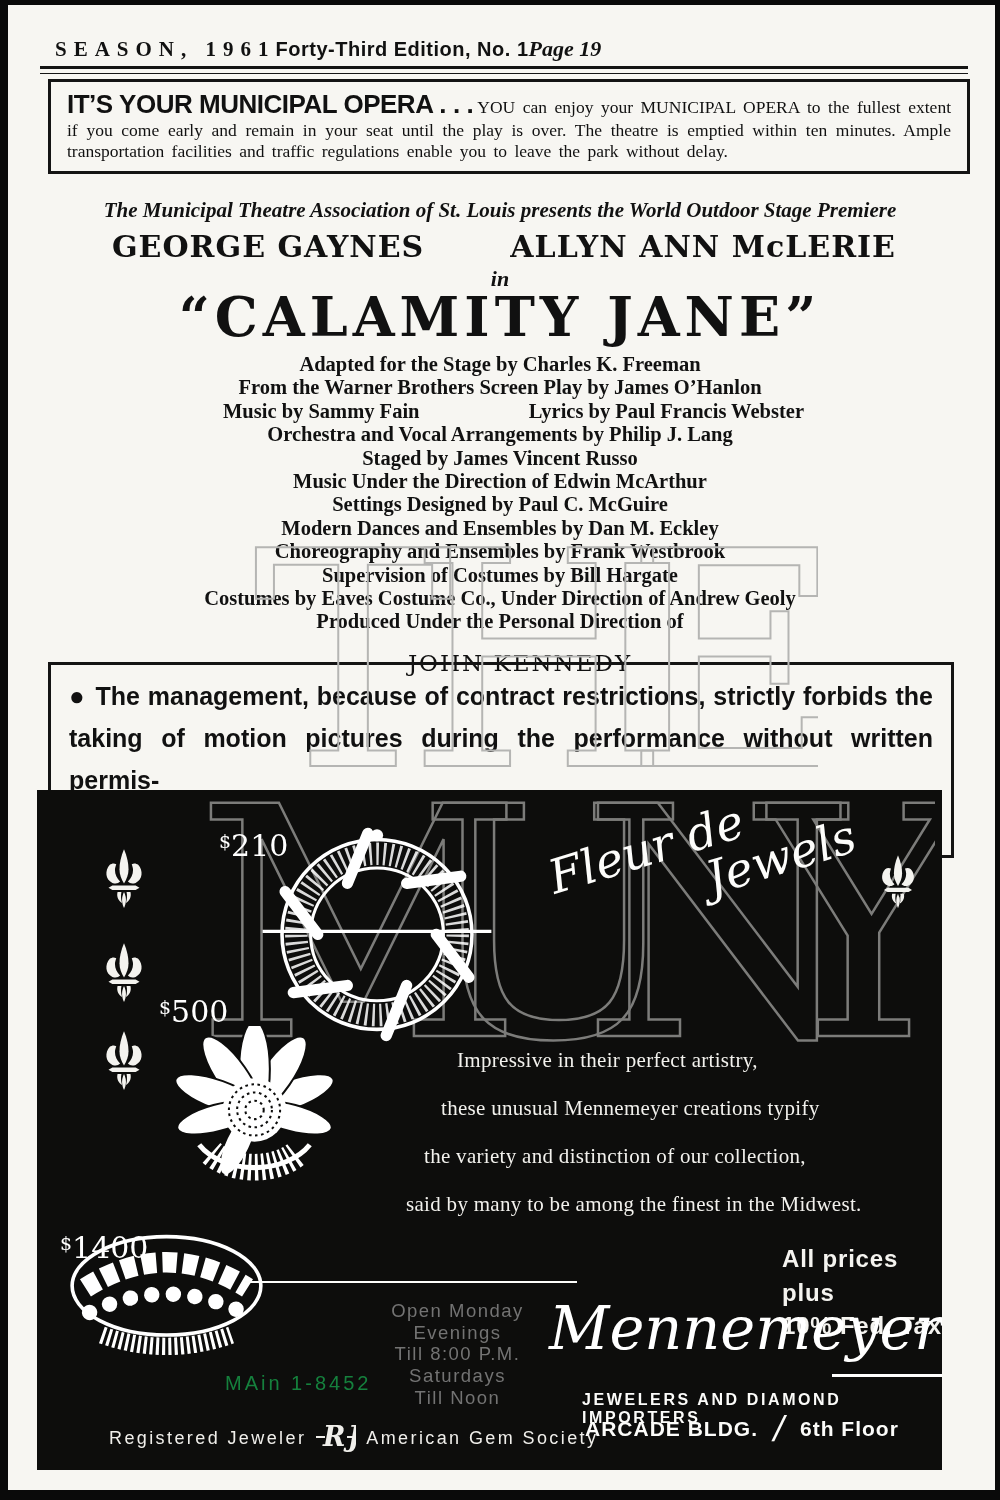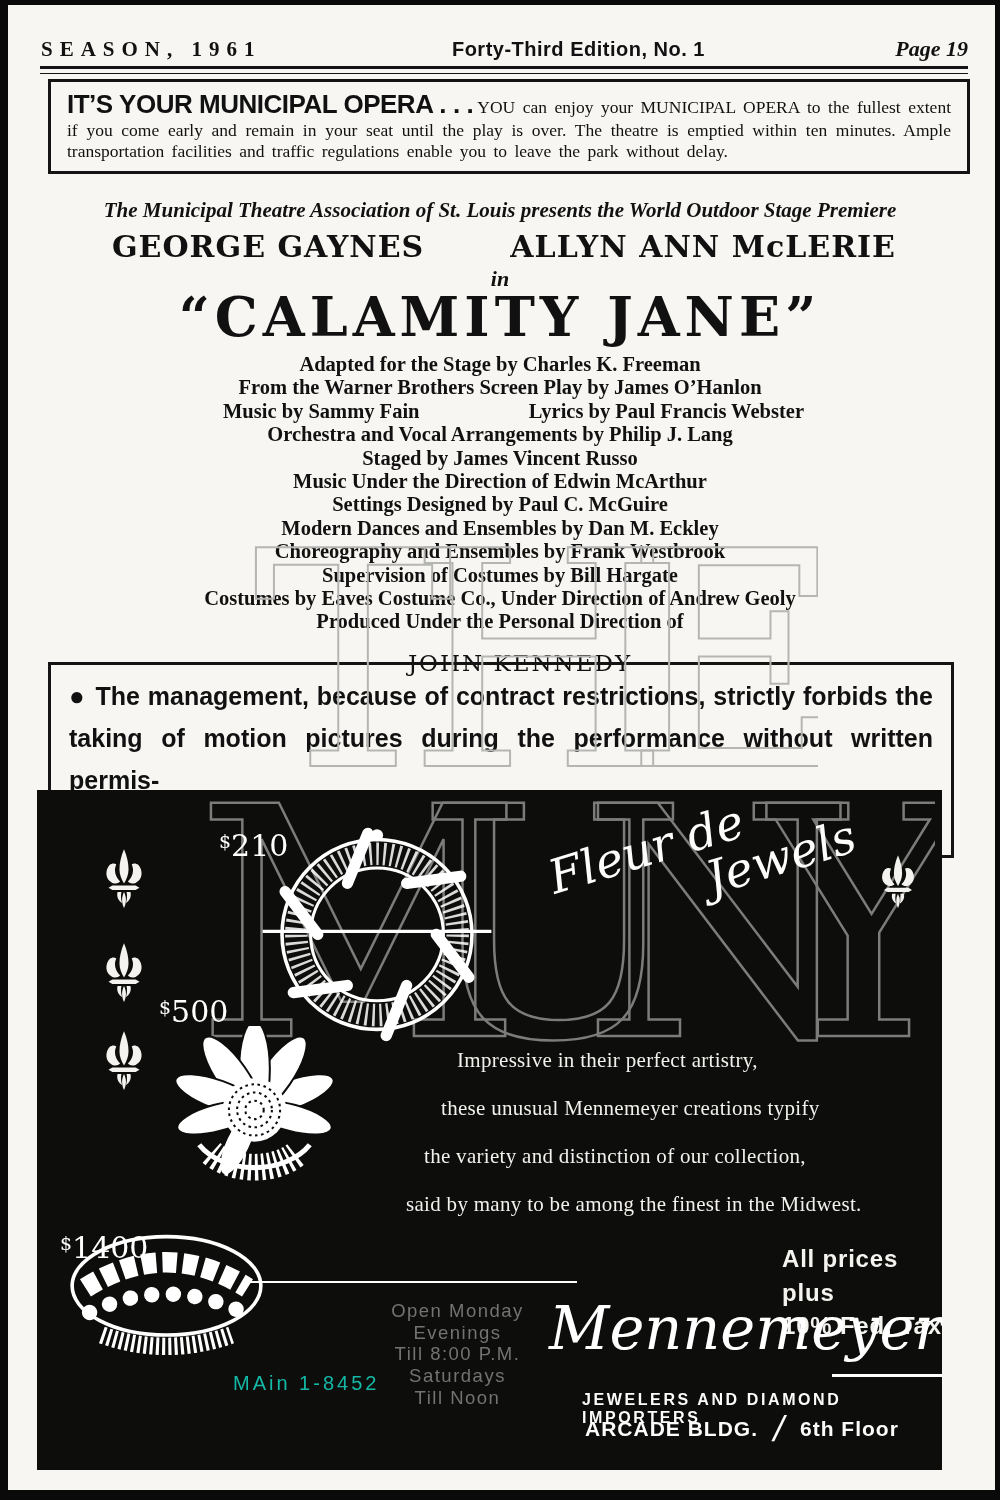--- a/index.html
+++ b/index.html
@@ -1,21 +1,21 @@
 <!DOCTYPE html>
 <html><head>
 <meta charset="utf-8">
 <style>
   html,body{margin:0;padding:0;background:#222;}
   .page{position:relative;width:1000px;height:1500px;background:#0a0a0a;overflow:hidden;
         font-family:"Liberation Serif",serif;color:#111;}
   .paper{position:absolute;left:8px;top:5px;right:5px;bottom:10px;background:#f7f6f2;}
 
   
-  .hdr{position:absolute;left:41px;right:32px;top:36px;display:flex;justify-content:space-between;align-items:baseline;}
+  .hdr{position:absolute;left:55px;right:32px;top:36px;display:flex;align-items:baseline;}
   .hdr-left{font-weight:bold;font-size:21px;letter-spacing:7px;font-family:"Liberation Serif",serif;}
   .hdr-center{font-family:"Liberation Sans",sans-serif;font-weight:bold;font-size:20px;letter-spacing:.5px;}
   .hdr-right{font-style:italic;font-weight:bold;font-size:22px;}
   .hdr-rule{position:absolute;left:40px;right:32px;top:66px;height:4px;border-top:3px solid #141414;border-bottom:1px solid #141414;}
 
   
   .notice{position:absolute;left:48px;top:79px;width:922px;box-sizing:border-box;border:3px solid #141414;
           padding:7px 16px 9px;text-align:justify;}
   .notice-lead{font-family:"Liberation Sans",sans-serif;font-weight:bold;font-size:26px;letter-spacing:-.5px;white-space:nowrap;}
   .notice-body{font-size:17.5px;line-height:21px;word-spacing:3px;}
@@ -53,21 +53,21 @@
   .price{font-family:"DejaVu Serif",serif;color:#fff;font-size:30px;}
   .price .cur{font-size:19px;position:relative;top:-8px;}
   .script-block{left:505px;top:62px;width:420px;transform:rotate(-17deg);transform-origin:left top;
                 font-family:"DejaVu Serif",serif;font-style:italic;font-size:47px;color:#fdfdfb;}
   .script-l2{padding-left:150px;margin-top:-8px;}
   .copy-line{font-size:21px;color:#f2f1ed;letter-spacing:.3px;white-space:nowrap;}
   .hline{background:#fdfdfb;height:2px;}
   .tax{left:745px;top:452px;font-family:"Liberation Sans",sans-serif;font-weight:bold;font-size:24px;line-height:1.4;letter-spacing:.8px;}
   .hours{left:323px;top:510px;width:195px;text-align:center;font-family:Liberation Sans, sans-serif;
          font-size:18.5px;line-height:1.17;letter-spacing:1.5px;color:#737373;}
-  .phone{left:196px;top:582px;font-family:"Liberation Sans",sans-serif;font-size:20px;letter-spacing:3px;color:#14b8a6;}
+  .phone{left:188px;top:582px;font-family:"Liberation Sans",sans-serif;font-size:20px;letter-spacing:3px;color:#15803d;}
   .logo{left:512px;top:504px;font-family:"DejaVu Serif",serif;font-style:italic;font-size:59px;color:#fff;white-space:nowrap;}
   .logo-underline{left:795px;top:584px;width:112px;height:3px;background:#fff;}
   .tagline{left:545px;top:601px;font-family:"Liberation Sans",sans-serif;font-weight:bold;font-size:16px;letter-spacing:2.6px;color:#fcfcfa;}
   .addr-row{left:548px;top:618px;display:flex;align-items:center;gap:16px;color:#fcfcfa;}
   .addr,.floor{font-family:"Liberation Sans",sans-serif;font-weight:bold;font-size:21px;letter-spacing:1px;}
   .slash{font-family:"Liberation Sans",sans-serif;font-size:36px;font-weight:normal;transform:skewX(-12deg);}
   .registered{left:72px;top:626px;display:flex;align-items:center;gap:10px;
               font-family:"Liberation Sans",sans-serif;font-size:18px;letter-spacing:2.4px;color:#f0efeb;}
 </style>
 </head>
@@ -254,14 +254,23 @@
 
     <div class="abs logo">Mennemeyer’s</div>
     <div class="abs logo-underline"></div>
     <div class="abs tagline">JEWELERS AND DIAMOND IMPORTERS</div>
     <div class="abs addr-row">
       <span class="addr">ARCADE BLDG.</span>
       <span class="slash">/</span>
       <span class="floor">6th Floor</span>
     </div>
 
+    <div class="abs registered">
+      <span>Registered Jeweler</span>
+      <svg width="40" height="44" viewBox="0 0 40 44">
+        <line x1="0" y1="21" x2="9" y2="21" stroke="#f0efeb" stroke-width="2"></line>
+        <line x1="31" y1="21" x2="40" y2="21" stroke="#f0efeb" stroke-width="2"></line>
+        <text x="7" y="30" font-family="DejaVu Serif" font-style="italic" font-weight="bold" font-size="27" fill="#f0efeb">RJ</text>
+      </svg>
+      <span>American Gem Society</span>
+    </div>
   </div>
 </div>
 
 </body></html>

